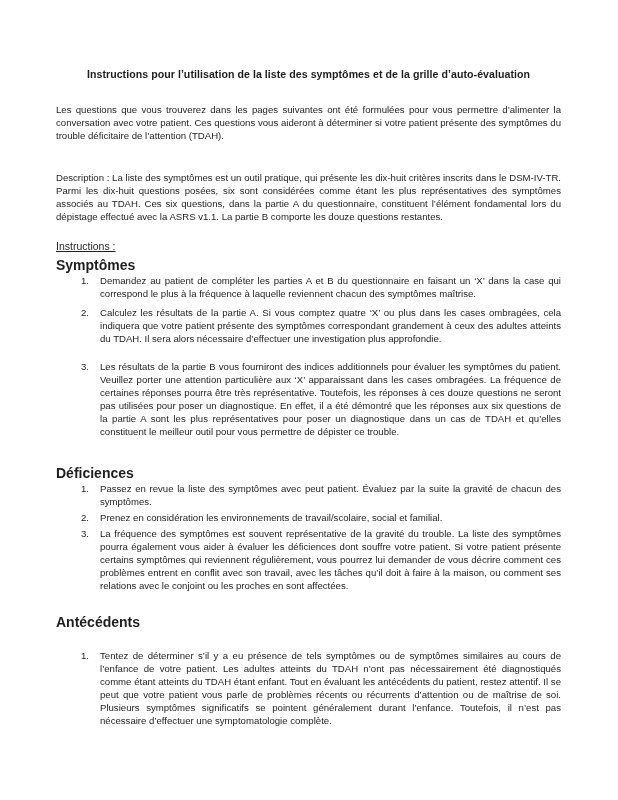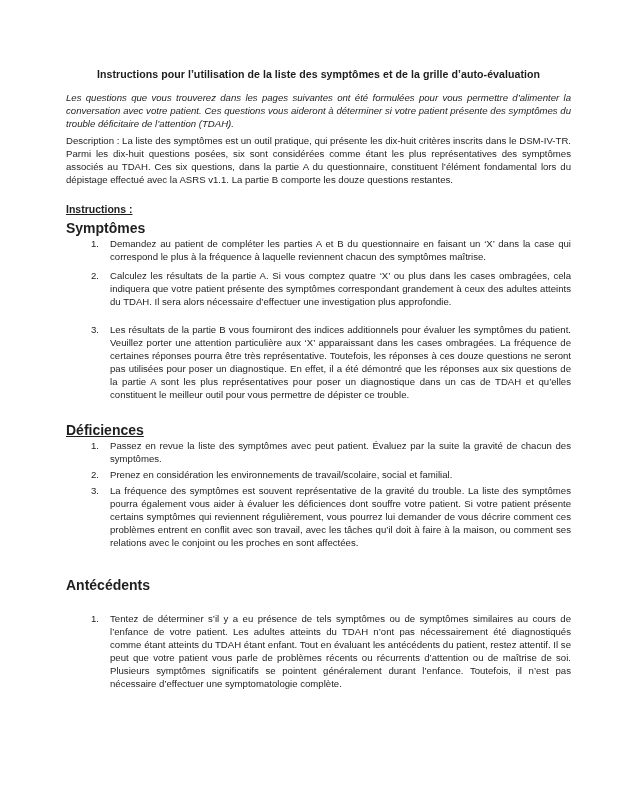--- a/index.html
+++ b/index.html
@@ -6,59 +6,58 @@
   .page {
     position:relative;
     width:618px; height:800px;
     background:#ffffff;
     font-family:"Liberation Sans", sans-serif;
     color:#1e1e1e;
     overflow:hidden;
   }
   .content {
     position:absolute;
-    left:66px; top:68px;
+    left:56px; top:68px;
     width:505px;
   }
   .title {
     text-align:center;
     font-weight:bold;
     font-size:10.6px;
     line-height:13.5px;
     letter-spacing:0.05px;
   }
   .para {
     font-size:9.6px;
     line-height:13px;
     text-align:justify;
   }
   .p-intro {
-    font-style:italic;
-    margin-top:9px;
+    margin-top:21px;
     min-height:39px;
   }
   .p-desc {
-    margin-top:4px;
+    margin-top:29px;
     min-height:65px;
   }
   .h-instructions {
     margin-top:4px;
     font-size:10.5px;
-    font-weight:bold;
+    font-weight:normal;
     text-decoration:underline;
     line-height:13px;
   }
   .h-section {
     font-size:14px;
     font-weight:bold;
     line-height:13px;
   }
   .h-sympt { margin-top:6px; }
-  .h-defic { margin-top:10px;text-decoration:underline; }
-  .h-antec { margin-top:17px; }
+  .h-defic { margin-top:16px; }
+  .h-antec { margin-top:11px; }
   .item {
     display:flex;
     padding-left:25px;
     font-size:9.6px;
     line-height:13px;
   }
   .item .num {
     flex:none;
     width:19px;
   }

